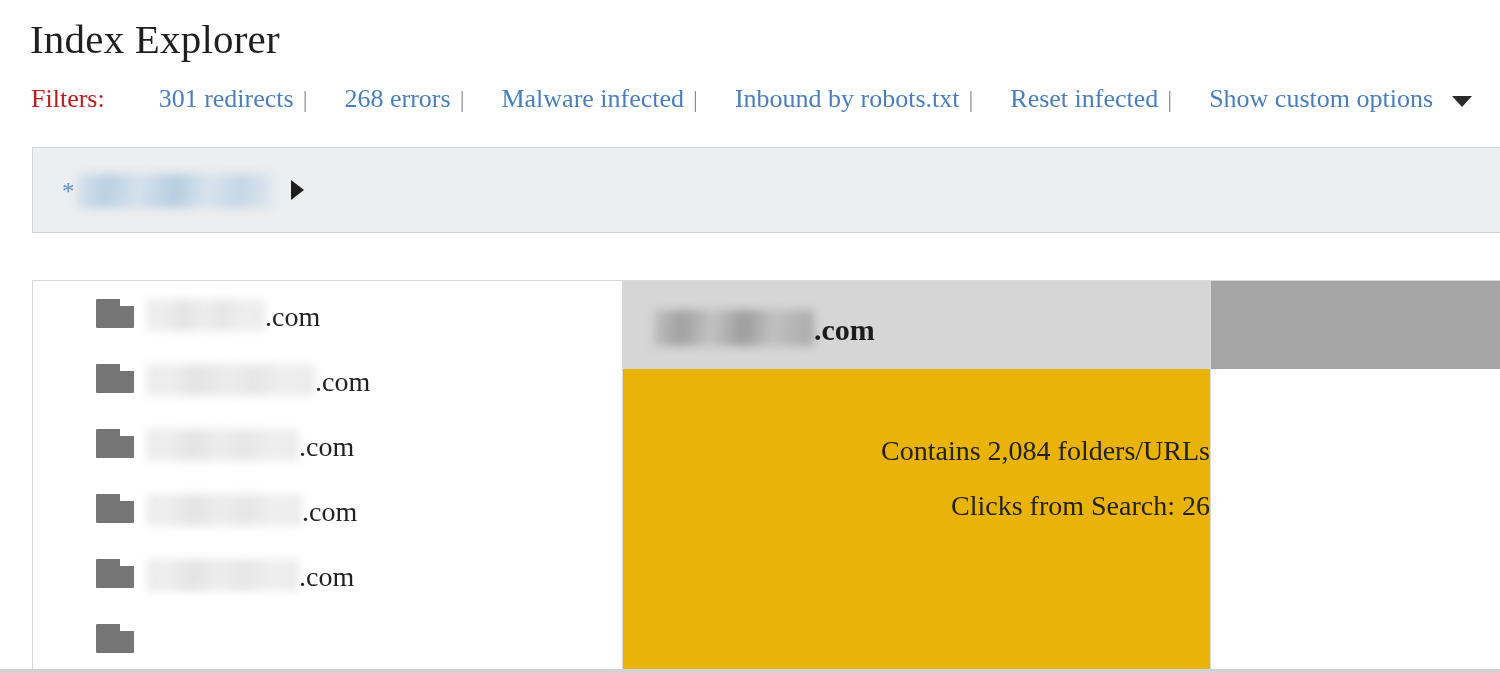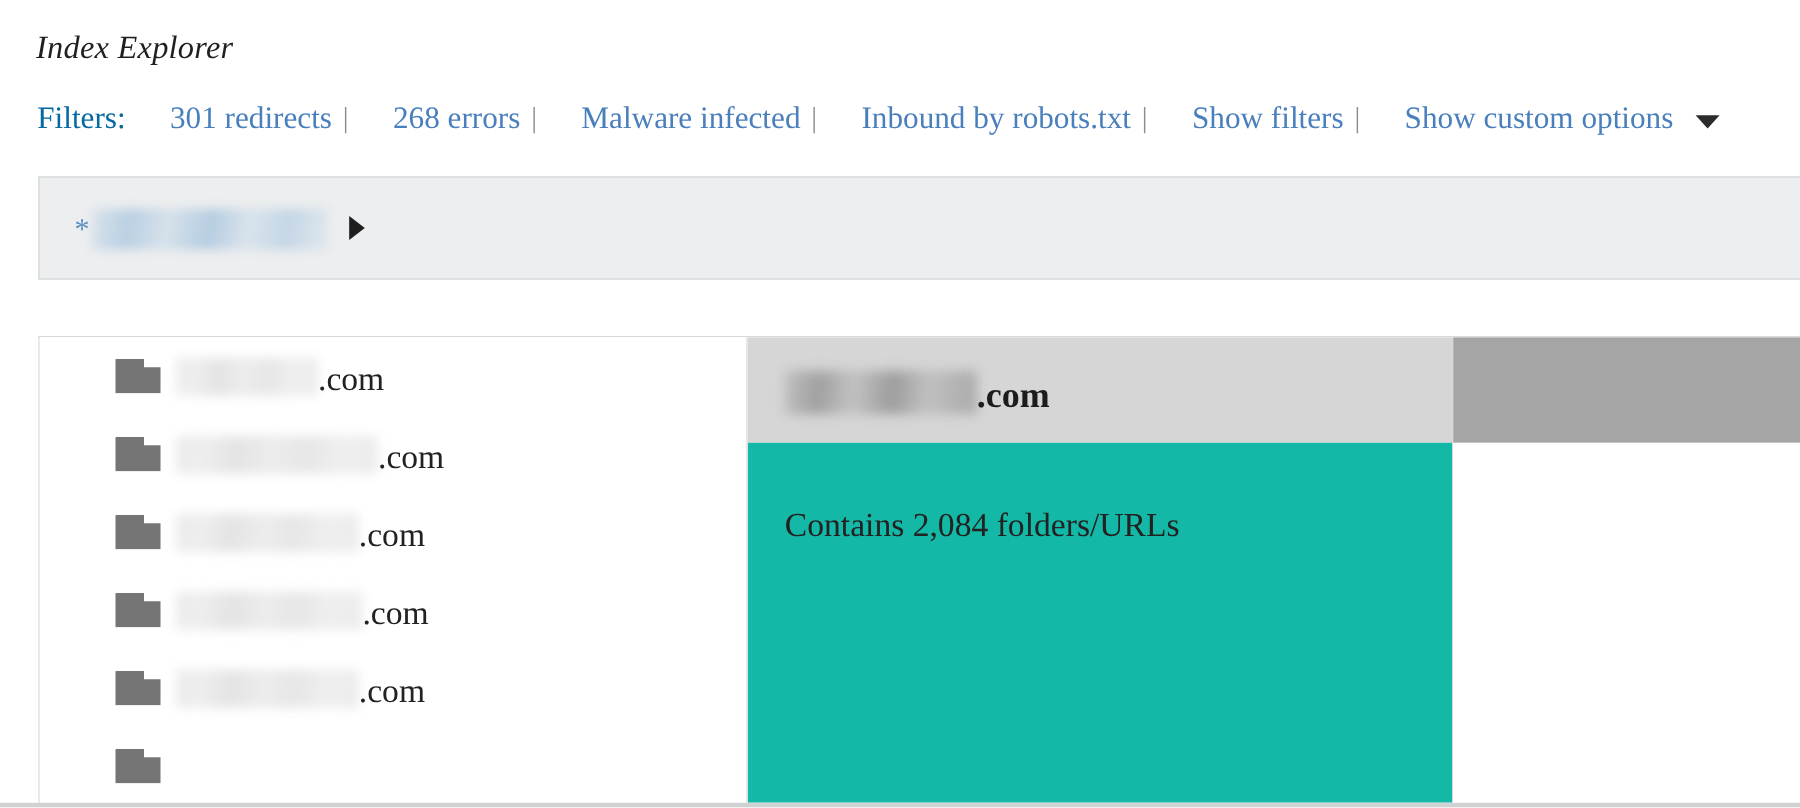--- a/index.html
+++ b/index.html
@@ -15,42 +15,41 @@
     font-family: "Liberation Serif", "DejaVu Serif", serif;
     color: #222222;
     -webkit-font-smoothing: antialiased;
   }
 
   
   .page-title {
     position: absolute;
     left: 30px;
     top: 16px;
-    font-size: 27px;
+    font-size: 41px;
     line-height: 46px;
     font-weight: 400;
     color: #1f1f1f;
     letter-spacing: 0.2px;
-    font-style: italic;
   }
 
   .filters-row {
     position: absolute;
     left: 31px;
     top: 84px;
     height: 30px;
     display: flex;
     align-items: center;
     white-space: nowrap;
     font-size: 26px;
     line-height: 30px;
   }
   .filters-label {
-    color: #0369a1;
-    margin-right: 9px;
+    color: #b91c1c;
+    margin-right: 26px;
   }
   .filter-link {
     color: #4a7fbd;
     text-decoration: none;
     cursor: pointer;
     margin-left: 28px;
   }
   .filter-sep {
     color: #8d8d8d;
     margin: 0 9px;
@@ -132,20 +131,21 @@
     left: 32px;
     top: 280px;
     right: 0;
     bottom: 4px;
     border-top: 1px solid #d9d9d9;
     border-left: 1px solid #d9d9d9;
     box-sizing: border-box;
     background: #ffffff;
     display: flex;
     overflow: hidden;
+    text-align: right;
   }
 
   
   .col-list {
     width: 590px;
     flex: 0 0 590px;
     border-right: 1px solid #d9d9d9;
     box-sizing: border-box;
     background: #ffffff;
     padding-top: 0;
@@ -246,22 +246,22 @@
     filter: blur(5px);
     position: relative;
     top: 6px;
   }
   .detail-title .tld {
     position: relative;
     z-index: 2;
   }
   .detail-body {
     flex: 1 1 auto;
-    padding: 42px 0 0 31px;
-    background: #14b8a6;
+    padding: 54px 0 0 31px;
+    background: #eab308;
   }
   .stat-line {
     font-size: 28px;
     line-height: 55px;
     color: #222222;
     white-space: nowrap;
   }
 
   
   .col-third {
@@ -298,21 +298,21 @@
 <div class="filters-row">
   <span class="filters-label">Filters:</span>
   <a class="filter-link">301 redirects</a>
   <span class="filter-sep">|</span>
   <a class="filter-link">268 errors</a>
   <span class="filter-sep">|</span>
   <a class="filter-link">Malware infected</a>
   <span class="filter-sep">|</span>
   <a class="filter-link">Inbound by robots.txt</a>
   <span class="filter-sep">|</span>
-  <a class="filter-link">Show filters</a>
+  <a class="filter-link">Reset infected</a>
   <span class="filter-sep">|</span>
   <a class="filter-link">Show custom options</a>
   <span class="caret-down"></span>
 </div>
 
 <div class="breadcrumb-bar">
   <span class="crumb-star">*</span>
   <span class="crumb-link">
     <span class="redact"></span>
   </span>
@@ -383,20 +383,21 @@
 
   <div class="col-detail">
     <div class="detail-header">
       <span class="detail-title">
         <span class="redact"></span>
         <span class="tld">.com</span>
       </span>
     </div>
     <div class="detail-body">
       <div class="stat-line">Contains 2,084 folders/URLs</div>
+      <div class="stat-line">Clicks from Search: 26</div>
     </div>
   </div>
 
   <div class="col-third">
     <div class="third-header"></div>
     <div class="third-body"></div>
   </div>
 
 </div>
 

